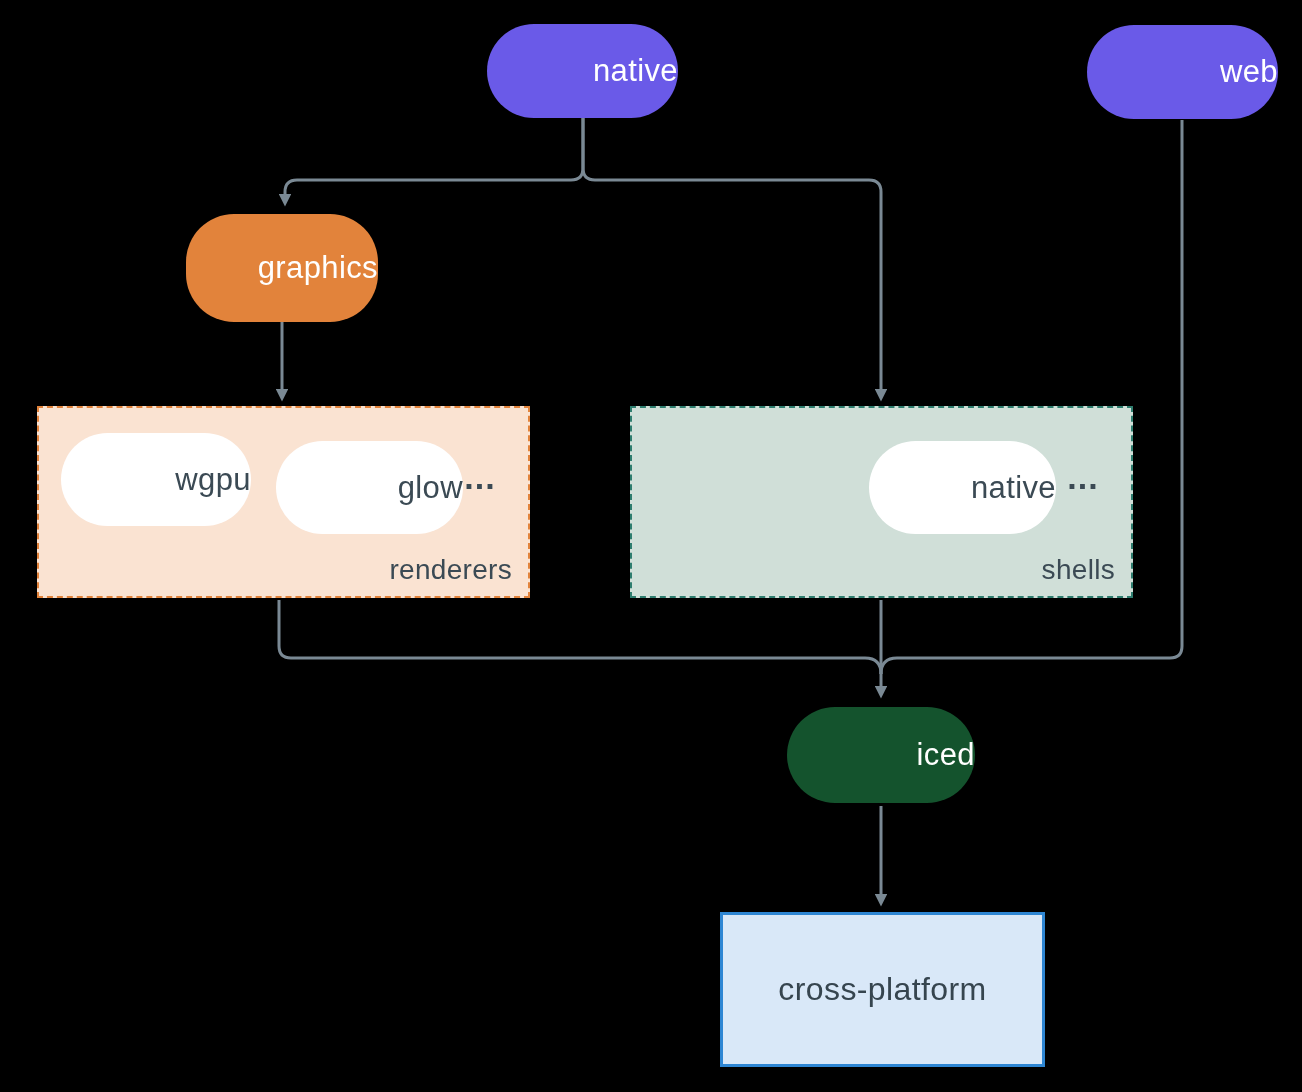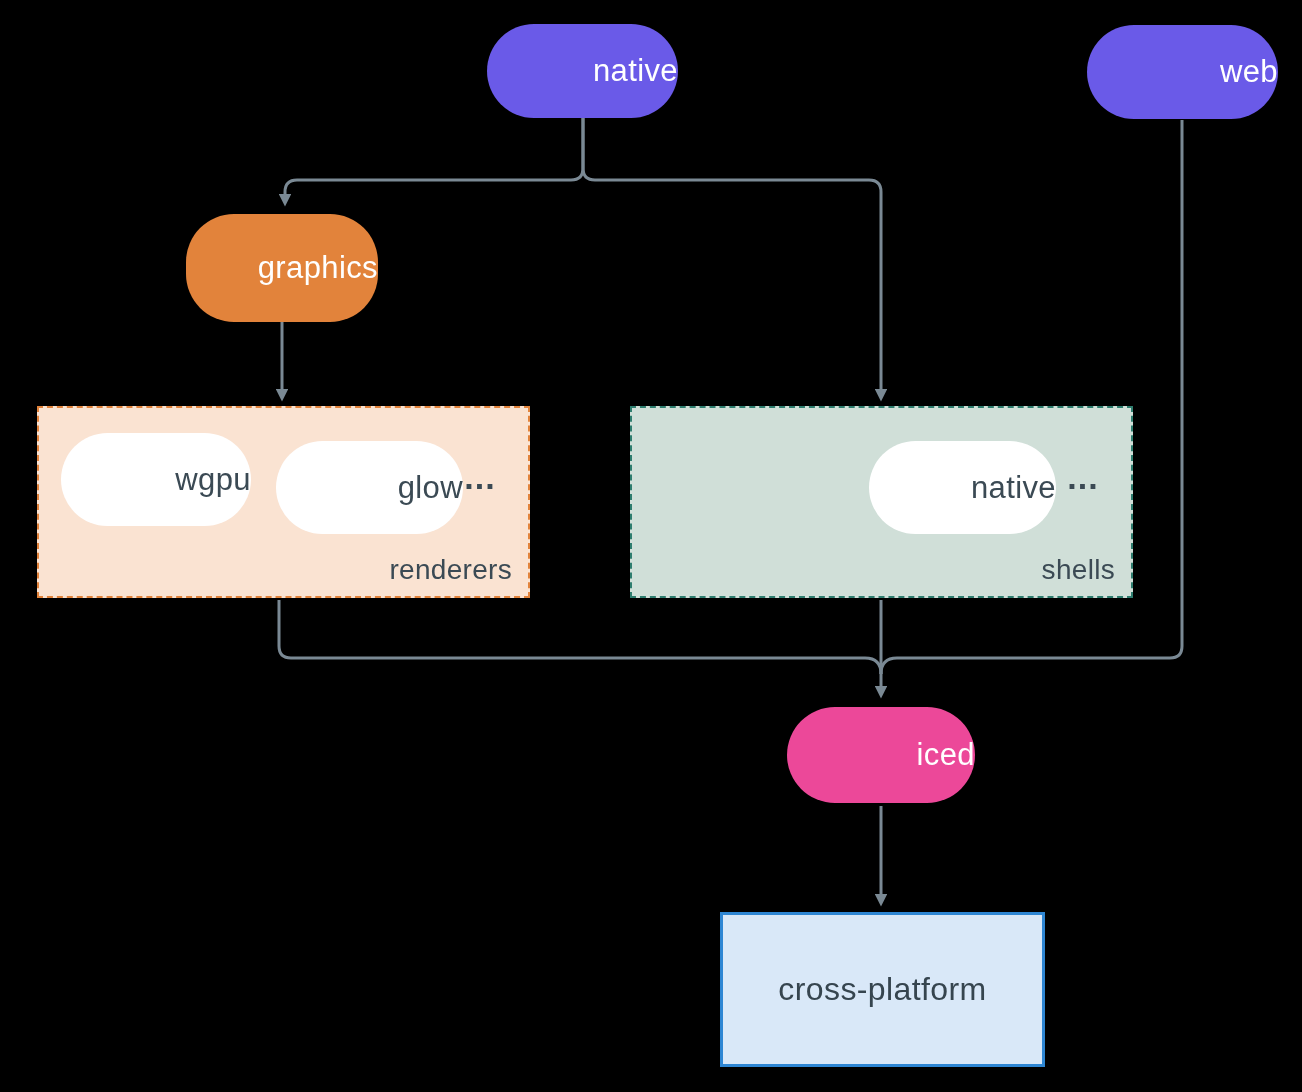--- a/index.html
+++ b/index.html
@@ -29,21 +29,21 @@
     align-items: center;
     justify-content: flex-end;
     border-radius: 48px;
     font-size: 31px;
     font-weight: 400;
     letter-spacing: 0.4px;
     color: #ffffff;
   }
   .pill.purple { background: #6A5AE8; }
   .pill.orange { background: #E2833B; }
-  .pill.blue   { background: #ec4899; }
+  .pill.blue   { background: #14532d; }
   .pill.white  { background: #FFFFFF; color: #3B4A54; }
 
   .node-native   { left: 487px; top: 24px;  width: 191px; height: 94px; }
   .node-web      { left: 1087px; top: 25px; width: 191px; height: 94px; }
   .node-graphics { left: 186px; top: 214px; width: 192px; height: 108px; }
   .node-iced     { left: 787px; top: 707px; width: 188px; height: 96px; }
 
   .group-box {
     position: absolute;
     top: 406px;

